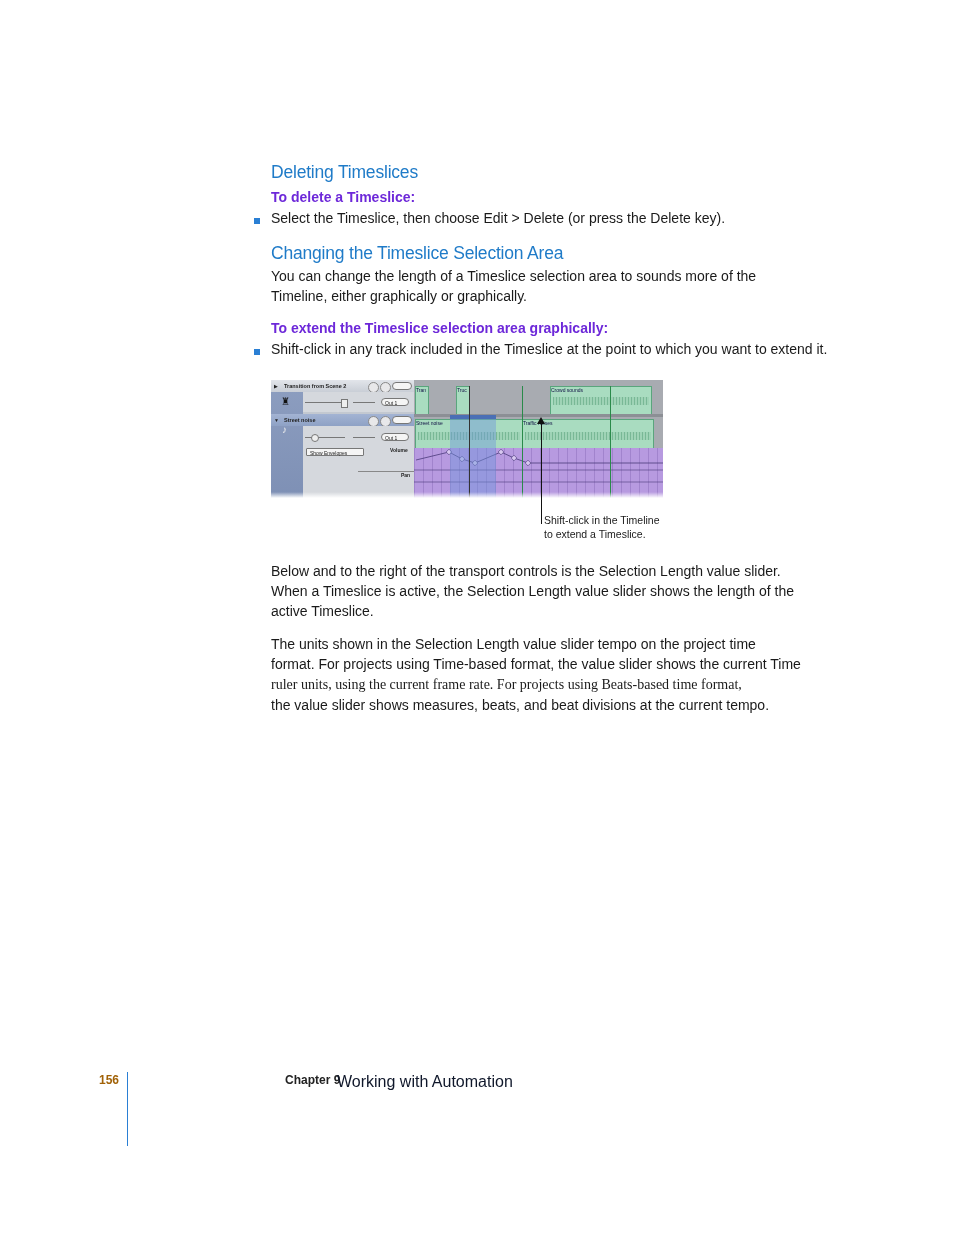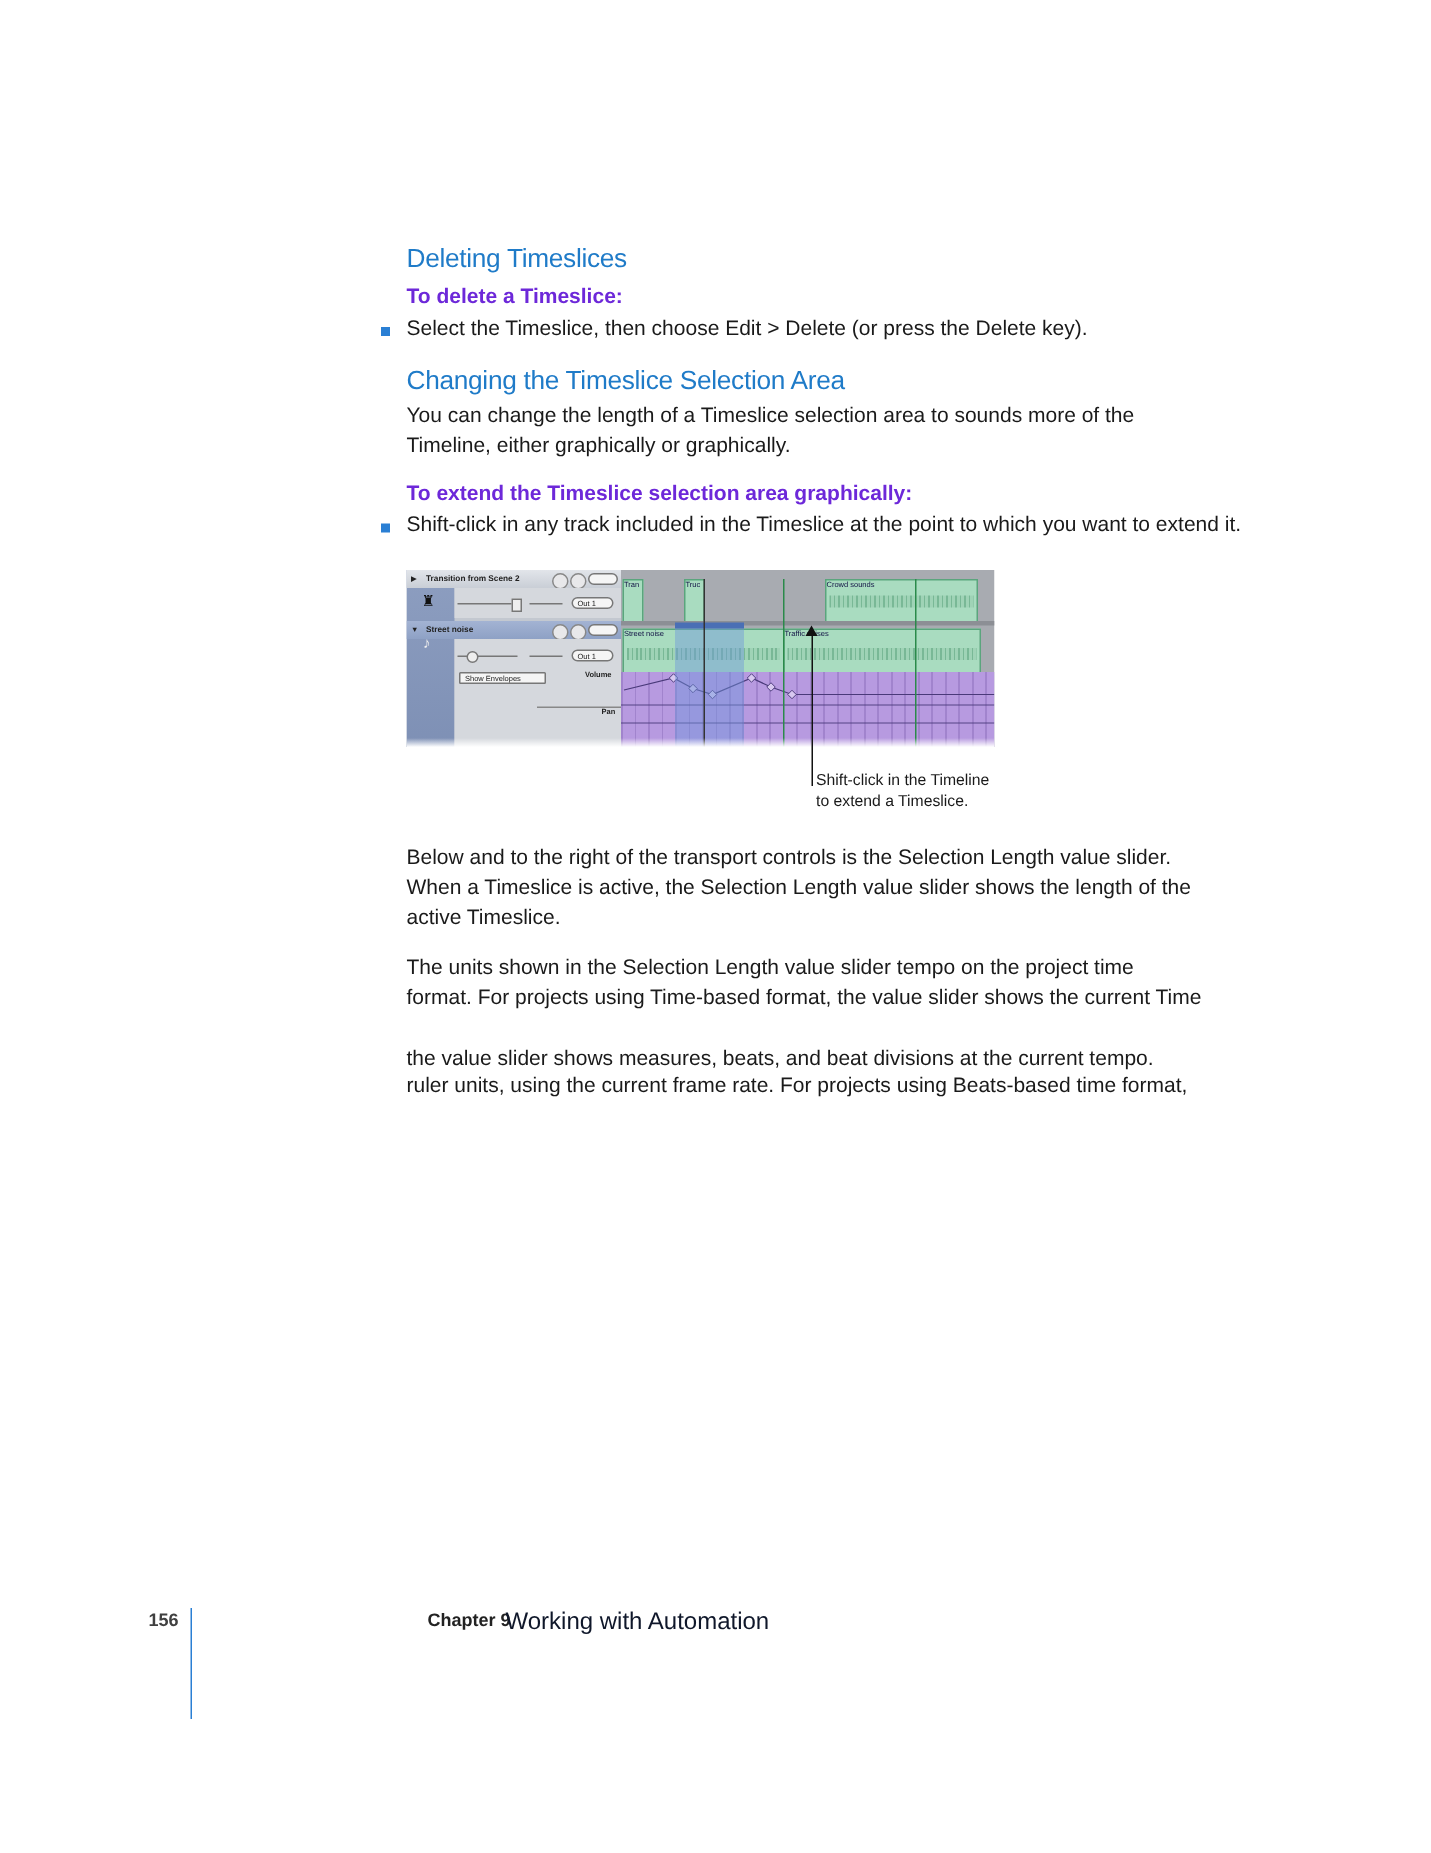--- a/index.html
+++ b/index.html
@@ -20,21 +20,21 @@
   .timeline { position: absolute; left: 143px; top: 0; width: 249px; height: 118px; background: #a8abb1; }
   .clip { position: absolute; background: #a9dcc0; border: 1px solid #5aa57d; font-size: 5px; color: #114; }
   .wave { position: absolute; left: 2px; right: 2px; height: 8px; background: repeating-linear-gradient(90deg, #79b896 0 1px, #9fd3b6 1px 3px); }
   .purple { position: absolute; left: 143px; top: 68px; width: 249px; height: 50px;
             background-color: #b79ae0;
             background-image: repeating-linear-gradient(90deg, rgba(120,90,170,0.35) 0 1px, transparent 1px 9px); }
   .small { font-size: 5px; color: #222; position: absolute; }
   .btn { position: absolute; width: 9px; height: 9px; border-radius: 50%; background: #e8e8ea; border: 1px solid #888; }
   .outsel { position: absolute; width: 28px; height: 8px; border: 1px solid #777; border-radius: 4px; background: #f5f5f5; font-size: 5px; line-height: 8px; padding-left: 3px; box-sizing: border-box; }
   .caption { font-size: 10.5px; line-height: 14px; color: #1a1a1a; }
-  .footer-num { font-size: 12px; font-weight: bold; color: #404040; }
+  .footer-num { font-size: 12px; font-weight: bold; color: #a16207; }
   .footer-ch { font-size: 12px; font-weight: bold; color: #222; }
   .footer-title { font-size: 16px; color: #0f172a; }
 </style>
 </head>
 <body>
 
 <h2 class="h2 abs" style="left:271px; top:162px;">Deleting Timeslices</h2>
 <div class="lead abs" style="left:271px; top:189px;">To delete a Timeslice:</div>
 <div class="bullet" style="top:211px;"></div>
 <div class="body abs" style="left:271px; top:208px;">Select the Timeslice, then choose Edit &gt; Delete (or press the Delete key).</div>
@@ -129,19 +129,19 @@
 <div class="abs" style="left:537px; top:417px; width:0; height:0; border-left:4px solid transparent; border-right:4px solid transparent; border-bottom:7px solid #111;"></div>
 <div class="caption abs" style="left:544px; top:513px;">Shift-click in the Timeline</div>
 <div class="caption abs" style="left:544px; top:527px;">to extend a Timeslice.</div>
 
 <div class="body abs" style="left:271px; top:561px;">Below and to the right of the transport controls is the Selection Length value slider.</div>
 <div class="body abs" style="left:271px; top:581px;">When a Timeslice is active, the Selection Length value slider shows the length of the</div>
 <div class="body abs" style="left:271px; top:601px;">active Timeslice.</div>
 
 <div class="body abs" style="left:271px; top:634px;">The units shown in the Selection Length value slider tempo on the project time</div>
 <div class="body abs" style="left:271px; top:654px;">format. For projects using Time-based format, the value slider shows the current Time</div>
-<div class="body abs" style="left:271px; top:713px;">ruler units, using the current frame rate. For projects using Beats-based time format,</div>
+<div class="body abs" style="left:271px; top:675px;font-family:Liberation Serif, serif;">ruler units, using the current frame rate. For projects using Beats-based time format,</div>
 <div class="body abs" style="left:271px; top:695px;">the value slider shows measures, beats, and beat divisions at the current tempo.</div>
 
 <div class="footer-num abs" style="left:99px; top:1073px;">156</div>
 <div class="abs" style="left:127px; top:1072px; width:1px; height:74px; background:#2a7fd4;"></div>
 <div class="footer-ch abs" style="left:285px; top:1073px;">Chapter 9</div>
 <div class="footer-title abs" style="left:337px; top:1073px;">Working with Automation</div>
 
 </body></html>

